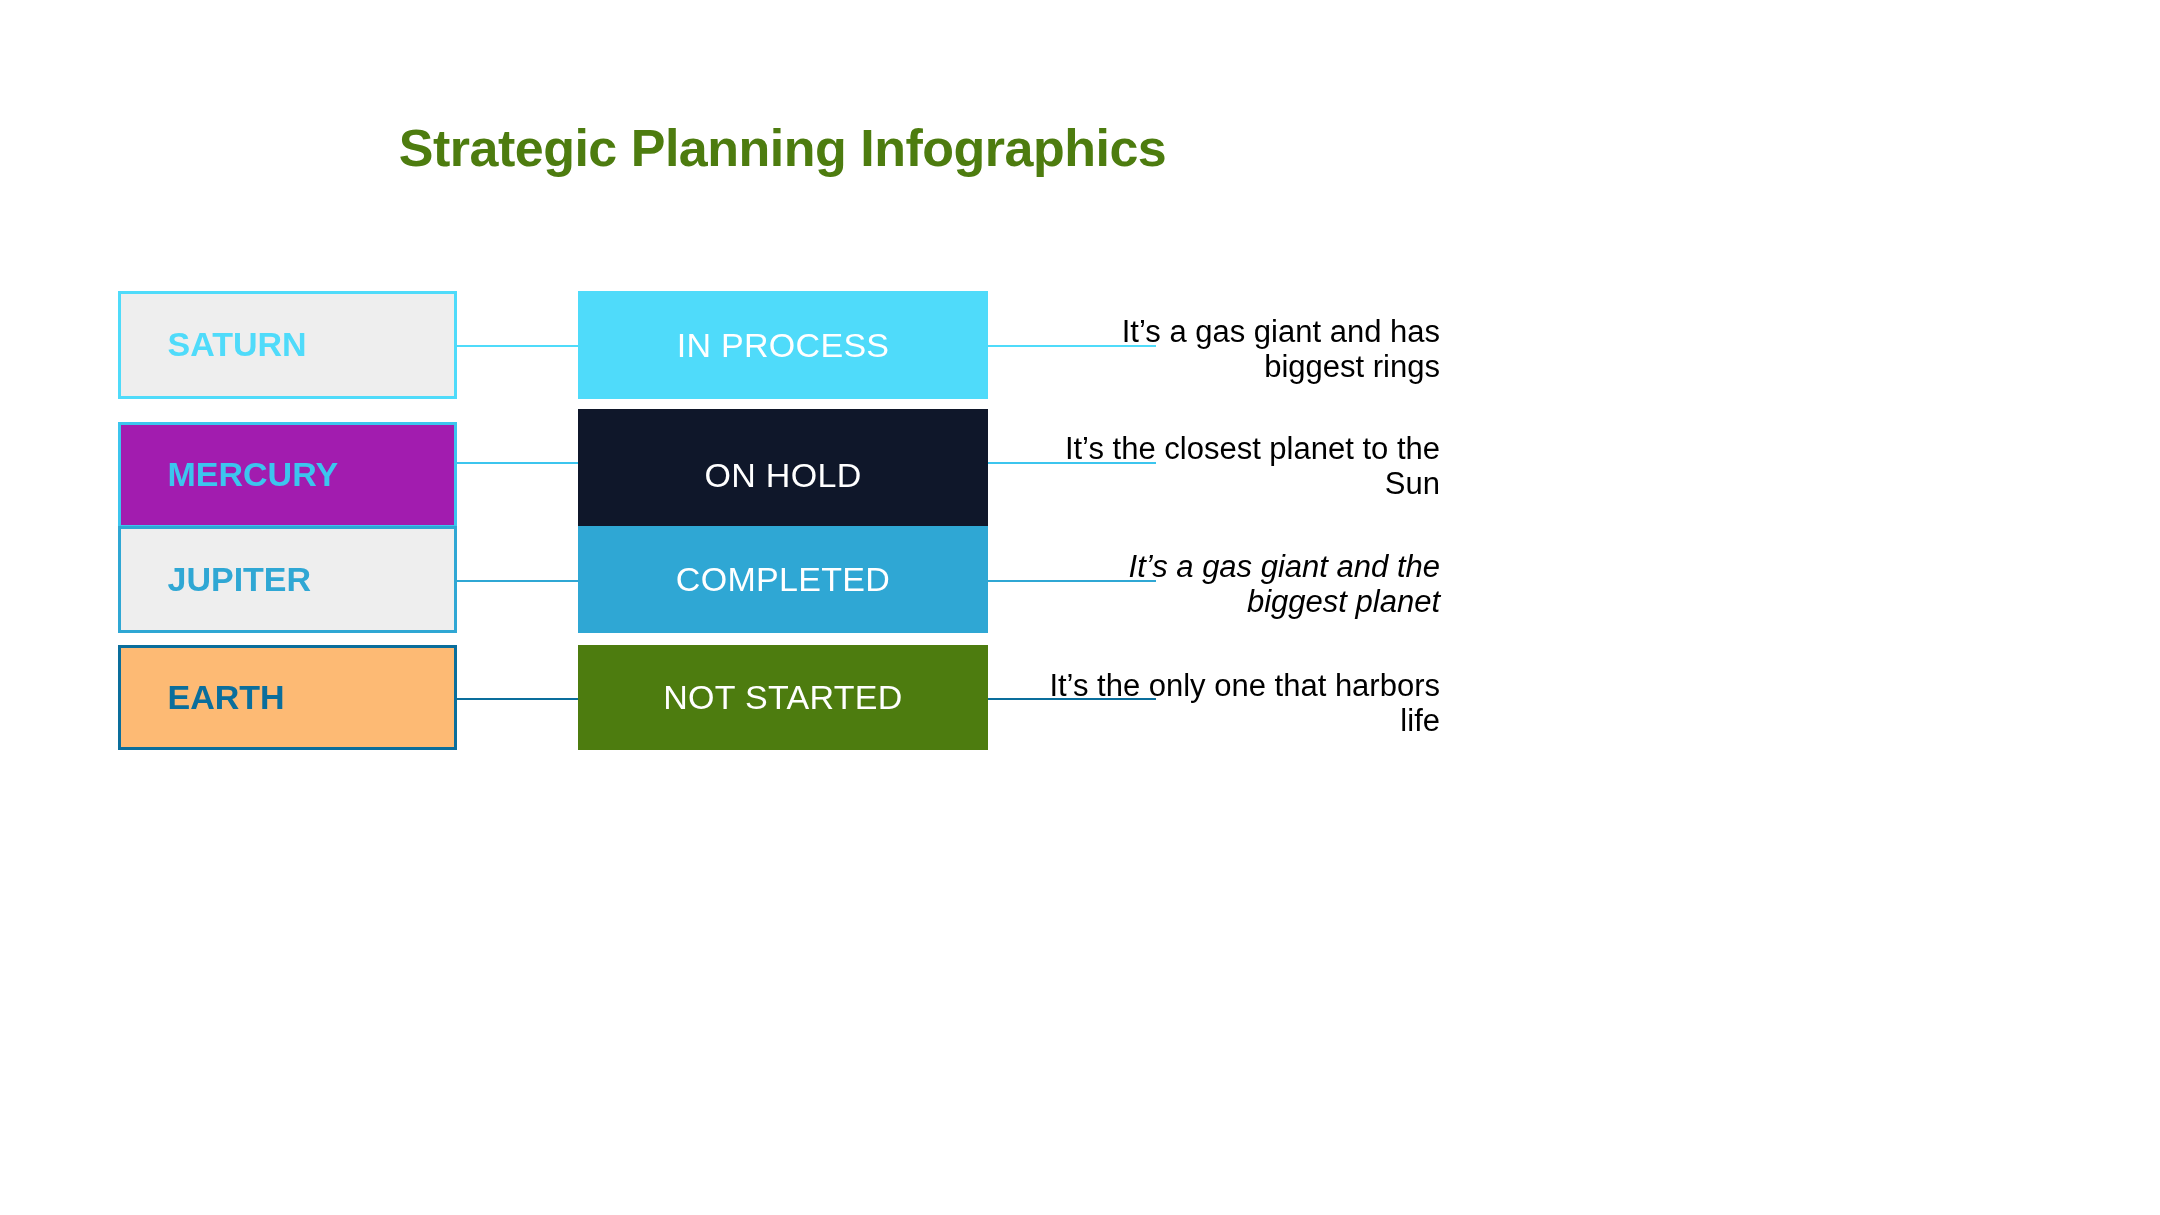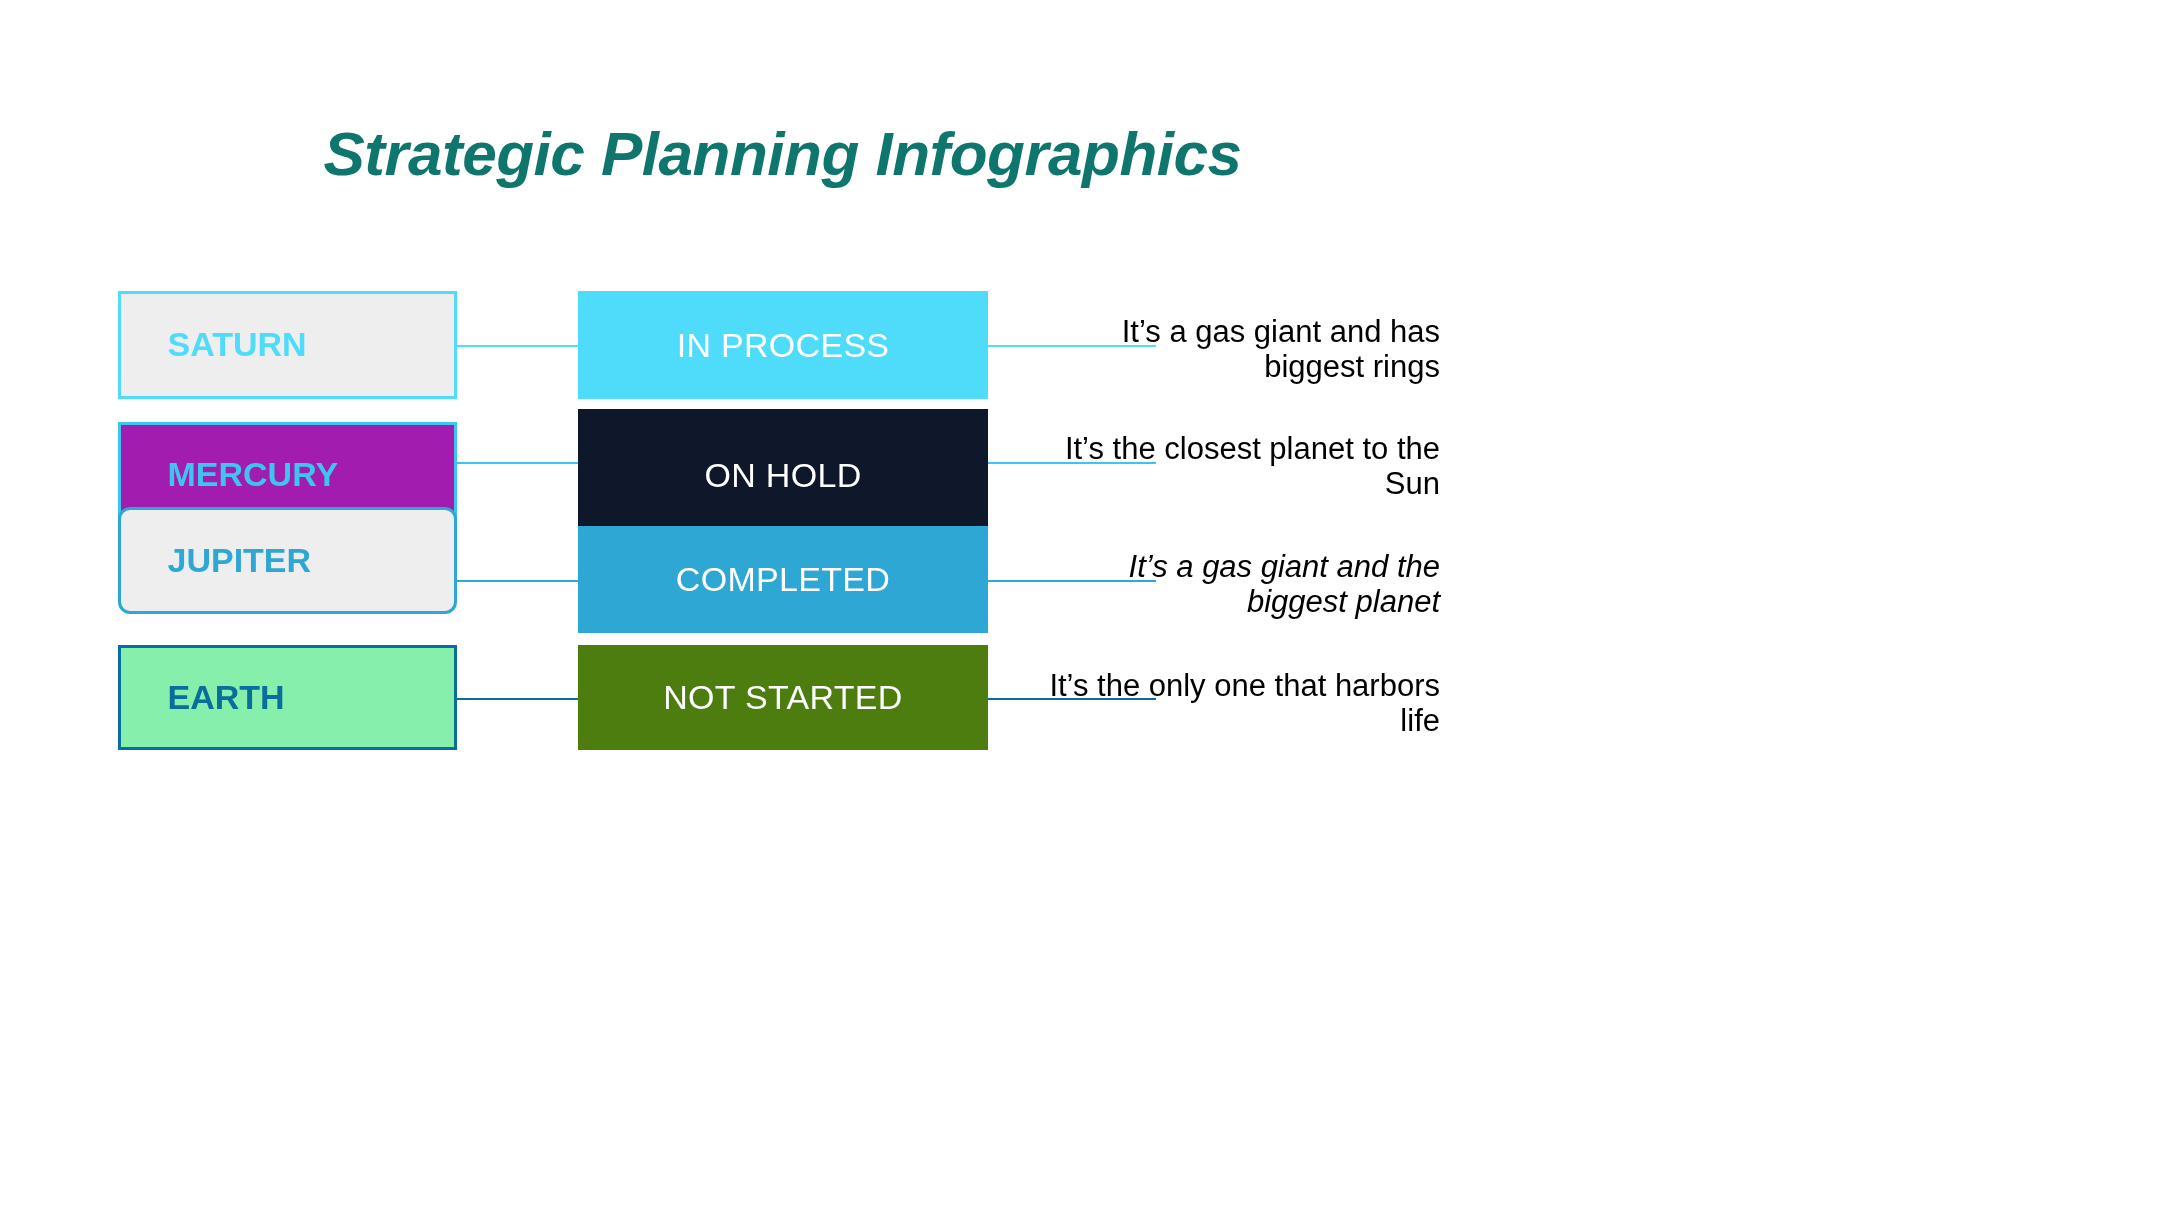--- a/index.html
+++ b/index.html
@@ -22,26 +22,25 @@
     background: #ffffff;
   }
 
   
   .title {
     position: absolute;
     left: 0;
     top: 118px;
     width: 1565px;
     text-align: center;
-    font-size: 62px;
+    font-size: 52px;
     font-weight: bold;
-    color: #0f766e;
+    color: #4d7c0f;
     letter-spacing: -0.5px;
     white-space: nowrap;
-    font-style: italic;
   }
 
   
   .rows {
     position: absolute;
     left: 0;
     top: 0;
     width: 2160px;
     height: 1215px;
   }
@@ -143,32 +142,32 @@
           <div class="label-text" style="color: rgb(60, 197, 238);">MERCURY</div>
         </div>
         <div class="conn conn-left" style="top: 462px; background: rgb(60, 197, 238);"></div>
         <div class="status-bar" style="top: 409px; height: 132px; background: #0f172a;">
           <div class="status-text" style="color: rgb(255, 255, 255);">ON HOLD</div>
         </div>
         <div class="conn conn-right" style="top: 462px; background: rgb(60, 197, 238);"></div>
         <div class="desc" style="top: 431px; color: rgb(0, 0, 0);">It’s the closest planet to the Sun</div>
       </div>
       <div class="row" style="top: 0px;">
-        <div class="label-box" style="top: 507px; height: 107px; border-color: rgb(47, 167, 212); background: rgb(238, 238, 238); border-radius: 12px;">
+        <div class="label-box" style="top: 526px; height: 107px; border-color: rgb(47, 167, 212); background: rgb(238, 238, 238);">
           <div class="label-text" style="color: rgb(47, 167, 212);">JUPITER</div>
         </div>
         <div class="conn conn-left" style="top: 579.5px; background: rgb(47, 167, 212);"></div>
         <div class="status-bar" style="top: 526px; height: 107px; background: rgb(47, 167, 212);">
           <div class="status-text" style="color: rgb(255, 255, 255);">COMPLETED</div>
         </div>
         <div class="conn conn-right" style="top: 579.5px; background: rgb(47, 167, 212);"></div>
         <div class="desc" style="top: 549px; color: #000000; font-style: italic;">It’s a gas giant and the biggest planet</div>
       </div>
       <div class="row" style="top: 0px;">
-        <div class="label-box" style="top: 645px; height: 105px; border-color: rgb(10, 110, 156); background: #86efac;">
+        <div class="label-box" style="top: 645px; height: 105px; border-color: rgb(10, 110, 156); background: #fdba74;">
           <div class="label-text" style="color: rgb(10, 110, 156);">EARTH</div>
         </div>
         <div class="conn conn-left" style="top: 697.5px; background: rgb(10, 110, 156);"></div>
         <div class="status-bar" style="top: 645px; height: 105px; background: #4d7c0f;">
           <div class="status-text" style="color: rgb(255, 255, 255);">NOT STARTED</div>
         </div>
         <div class="conn conn-right" style="top: 697.5px; background: rgb(10, 110, 156);"></div>
         <div class="desc" style="top: 668px; color: rgb(0, 0, 0);">It’s the only one that harbors life</div>
       </div>
     </div>

